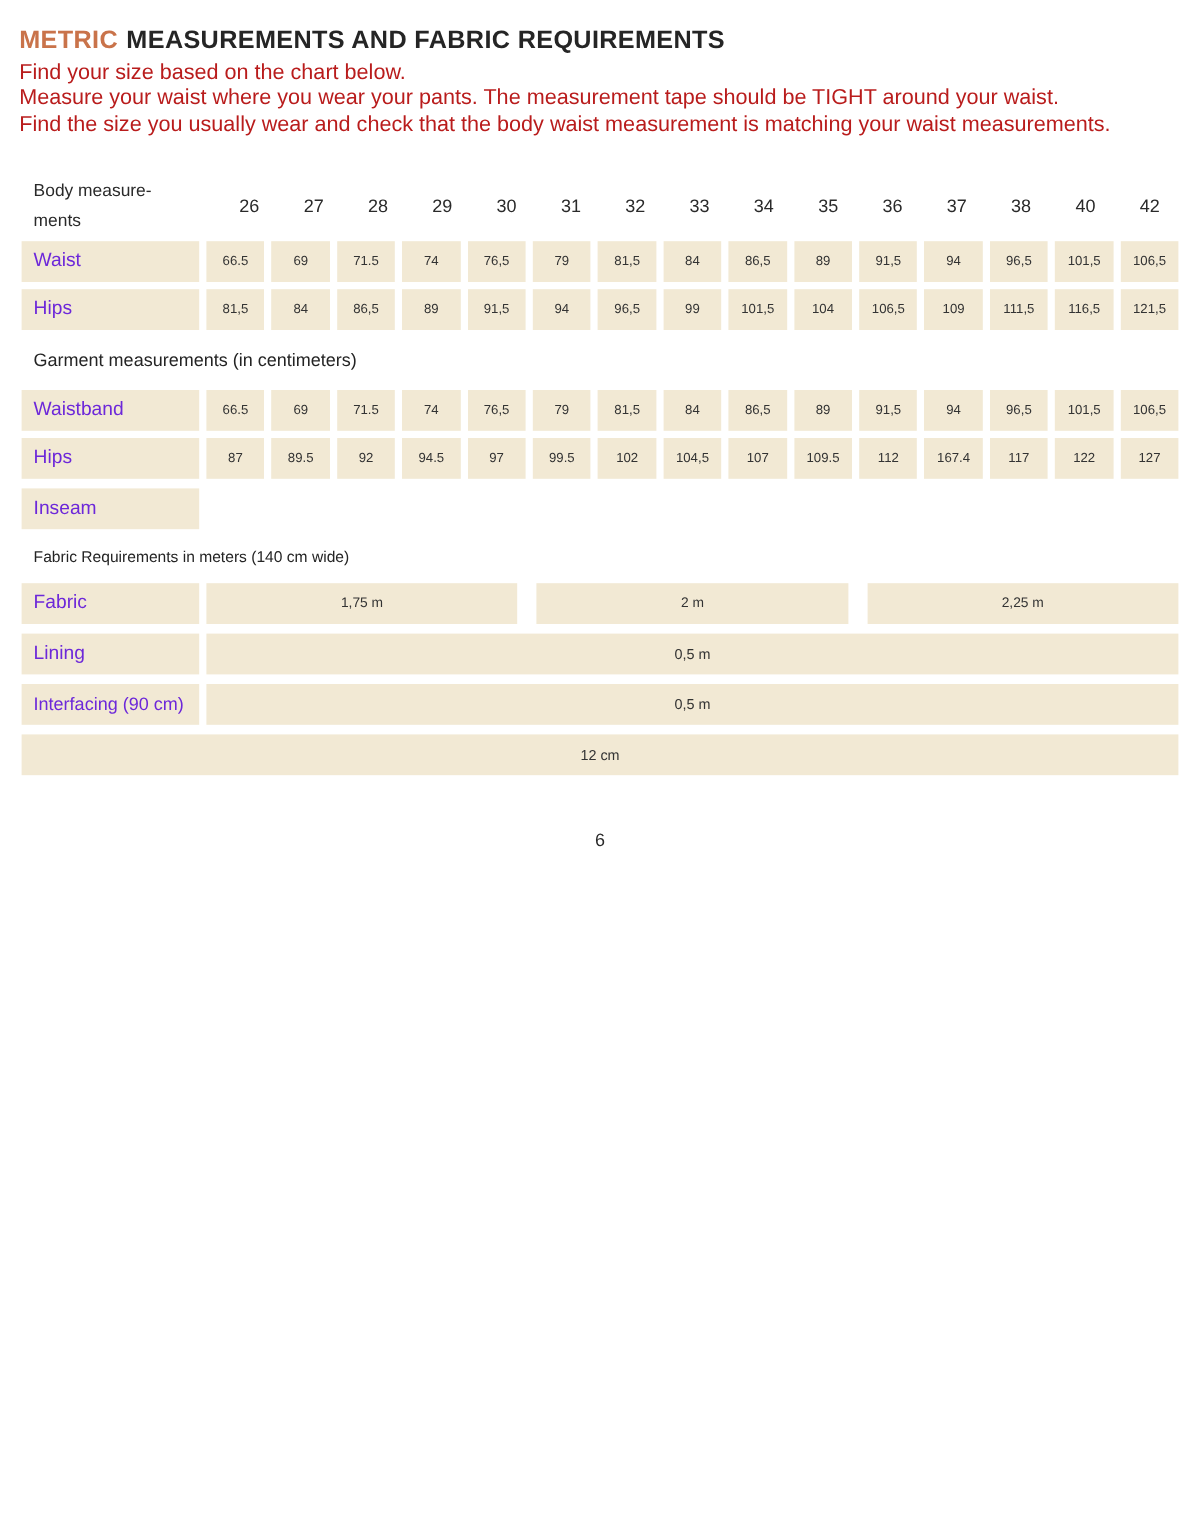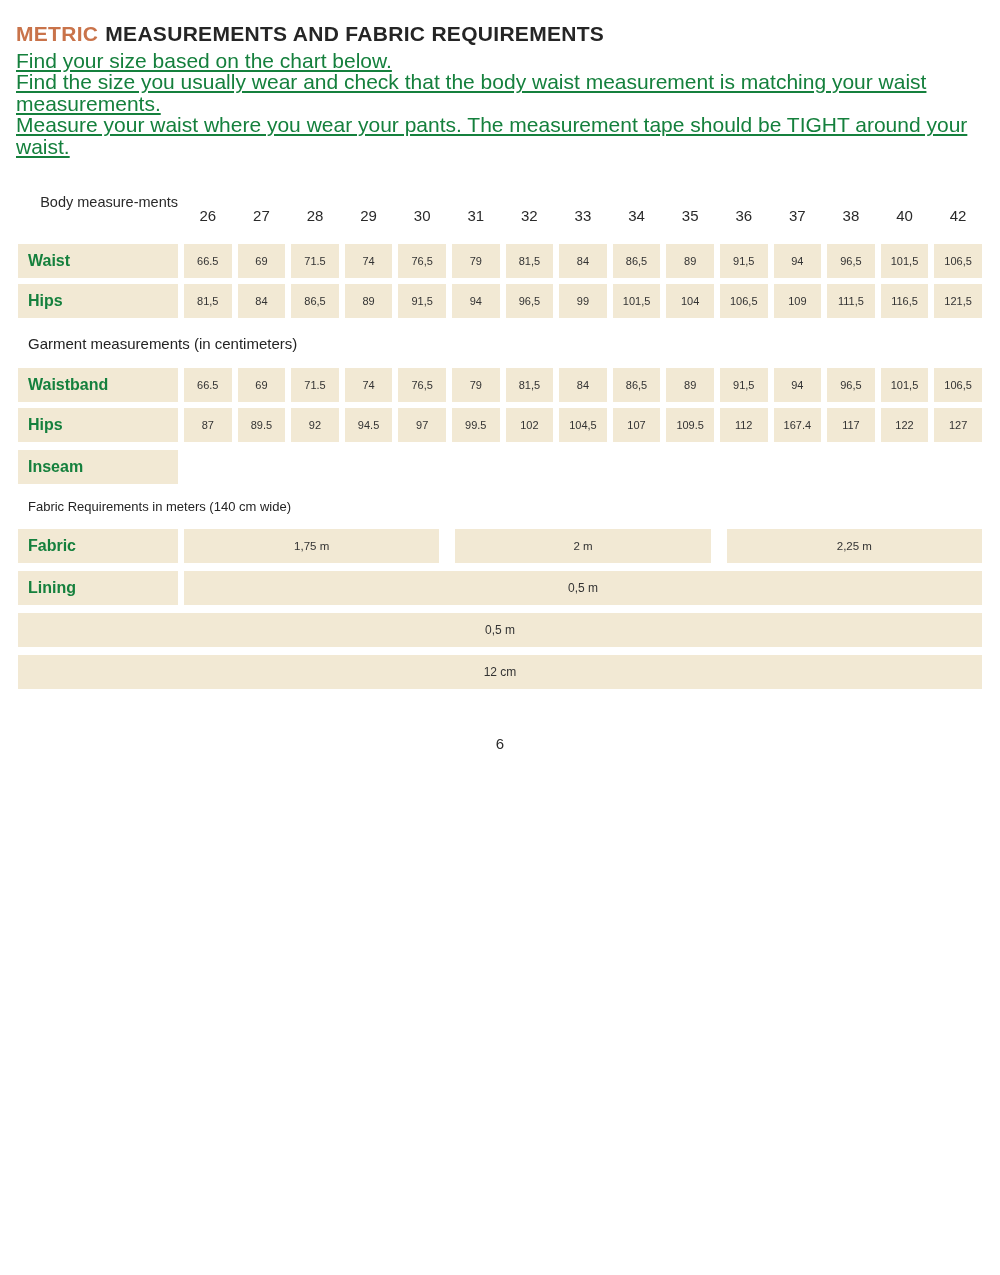--- a/index.html
+++ b/index.html
@@ -17,42 +17,42 @@
     -webkit-font-smoothing:antialiased;
   }
   .title{
     margin:0 16px;padding-top:22px;
     font-size:21px;font-weight:700;letter-spacing:0.3px;
     color:#252525;
   }
   .title .accent{color:var(--accent);}
   .title .rest{margin-left:7px;}
   .intro{margin:4px 16px 0;}
-  .intro p{margin:0;font-size:21px;line-height:21.4px;color:#15803d;text-decoration:underline;}
+  .intro p{margin:0;font-size:18px;line-height:21.4px;color:#b91c1c;}
 
   .table-area{margin:36px 18px 0;width:964px;}
 
   .trow{display:flex;gap:6px;height:34px;margin-bottom:6px;}
   .label-cell{
-    width:160px;flex:none;background:var(--beige);
+    width:148px;flex:none;background:var(--beige);
     display:flex;align-items:center;padding-left:10px;
-    font-size:16px;color:#15803d;font-weight:bold;
+    font-size:16px;color:#6d28d9;
   }
   .label-cell.small-label{font-size:15px;}
   .cells{flex:1;display:flex;gap:6px;}
   .cells .cell{
     flex:1;background:var(--beige);
     display:flex;align-items:center;justify-content:center;
     font-size:11px;color:var(--ink-soft);
   }
   
   .header-row{height:44px;margin-bottom:7px;background:none;}
   .header-label{
     width:160px;flex:none;padding-left:10px;
-    display:flex;justify-content:flex-end;
+    display:flex;flex-direction:column;justify-content:space-between;
     font-size:14.5px;line-height:19px;color:#2a2a2a;background:none;
   }
   .header-row .cells .cell{background:none;font-size:15px;color:#2a2a2a;}
 
   
   .span-cell{
     flex:1;background:var(--beige);
     display:flex;align-items:center;justify-content:center;
     font-size:12px;color:var(--ink-soft);
   }
@@ -79,22 +79,22 @@
 </style>
 </head>
 <body>
 
 <div class="page">
 
   <h1 class="title"><span class="accent">METRIC</span><span class="rest">MEASUREMENTS AND FABRIC REQUIREMENTS</span></h1>
 
   <div class="intro">
     <p>Find your size based on the chart below.</p>
+    <p>Measure your waist where you wear your pants. The measurement tape should be TIGHT around your waist.</p>
     <p>Find the size you usually wear and check that the body waist measurement is matching your waist measurements.</p>
-    <p>Measure your waist where you wear your pants. The measurement tape should be TIGHT around your waist.</p>
   </div>
 
   <div class="table-area">
 
     <div class="trow header-row">
       <div class="header-label">
         <span>Body measure-</span>
         <span>ments</span>
       </div>
       <div class="cells">
@@ -216,20 +216,21 @@
           <div class="cell">2,25 m</div>
         </div>
     </div>
 
     <div class="trow fabric-row">
       <div class="label-cell">Lining</div>
       <div class="span-cell">0,5 m</div>
     </div>
 
     <div class="trow fabric-row">
+      <div class="label-cell small-label">Interfacing (90 cm)</div>
       <div class="span-cell">0,5 m</div>
     </div>
 
     <div class="trow fabric-row">
       <div class="span-cell">12 cm</div>
     </div>
 
   </div>
 
   <div class="page-num">6</div>

